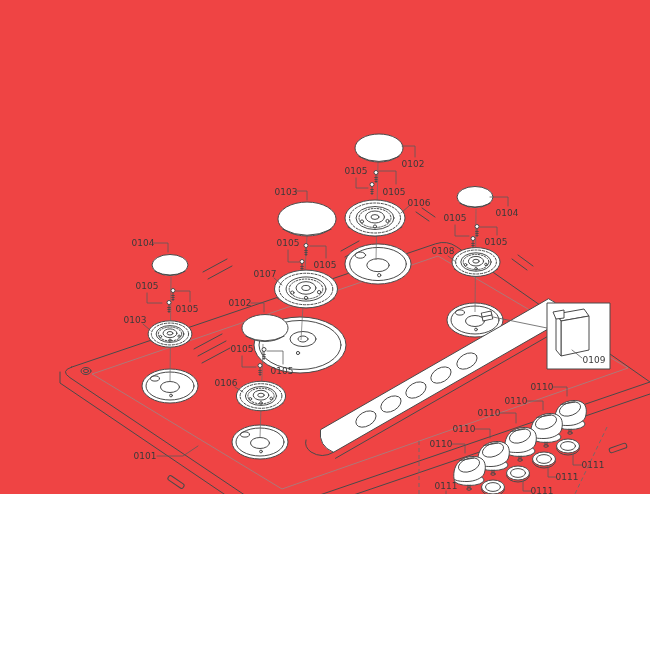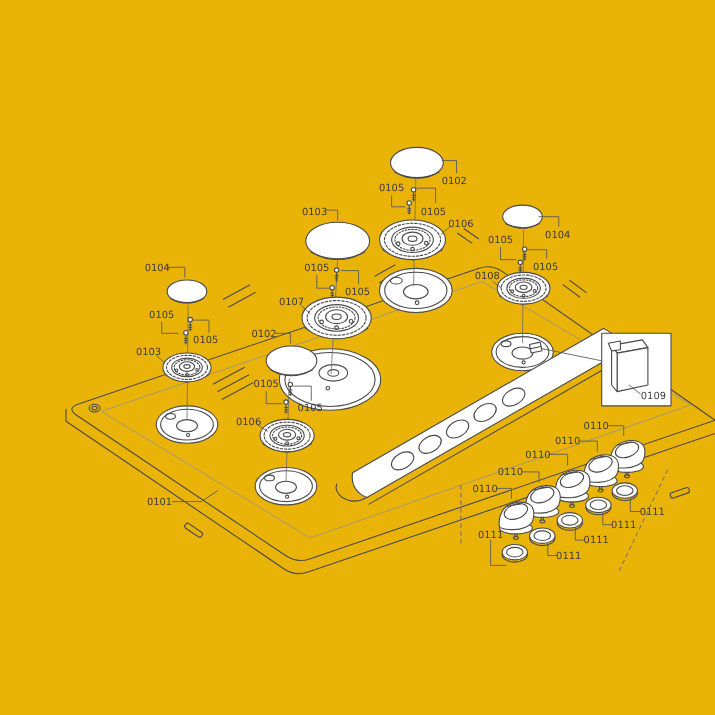--- a/index.html
+++ b/index.html
@@ -1,16 +1,16 @@
 <!DOCTYPE html>
 <html><head>
 <meta charset="utf-8">
 <style>
   html,body{margin:0;padding:0;background:#fff;}
-  #stage{width:650px;height:650px;position:relative;background:#eab308;
+  #stage{width:650px;height:494px;position:relative;background:#ef4444;
          font-family:"DejaVu Sans", sans-serif;}
   svg{display:block}
   .ln{fill:none;stroke:#4a4a4a;stroke-width:1;stroke-linecap:round;stroke-linejoin:round;}
   .fw{fill:#ffffff;stroke:#4a4a4a;stroke-width:1;stroke-linejoin:round;}
   .lt{fill:none;stroke:#8f8f8f;stroke-width:0.7;}
   .ax{fill:none;stroke:#6a6a6a;stroke-width:0.7;}
   .leader{fill:none;stroke:#5a5a5a;stroke-width:0.8;stroke-linecap:round;stroke-linejoin:round;}
   .dash{fill:none;stroke:#6a6a6a;stroke-width:0.9;stroke-dasharray:4 3;}
   .tick{fill:none;stroke:#4a4a4a;stroke-width:0.9;}
   text.callout{font-size:9px;fill:#3a3a3a;text-anchor:middle;letter-spacing:0;}

